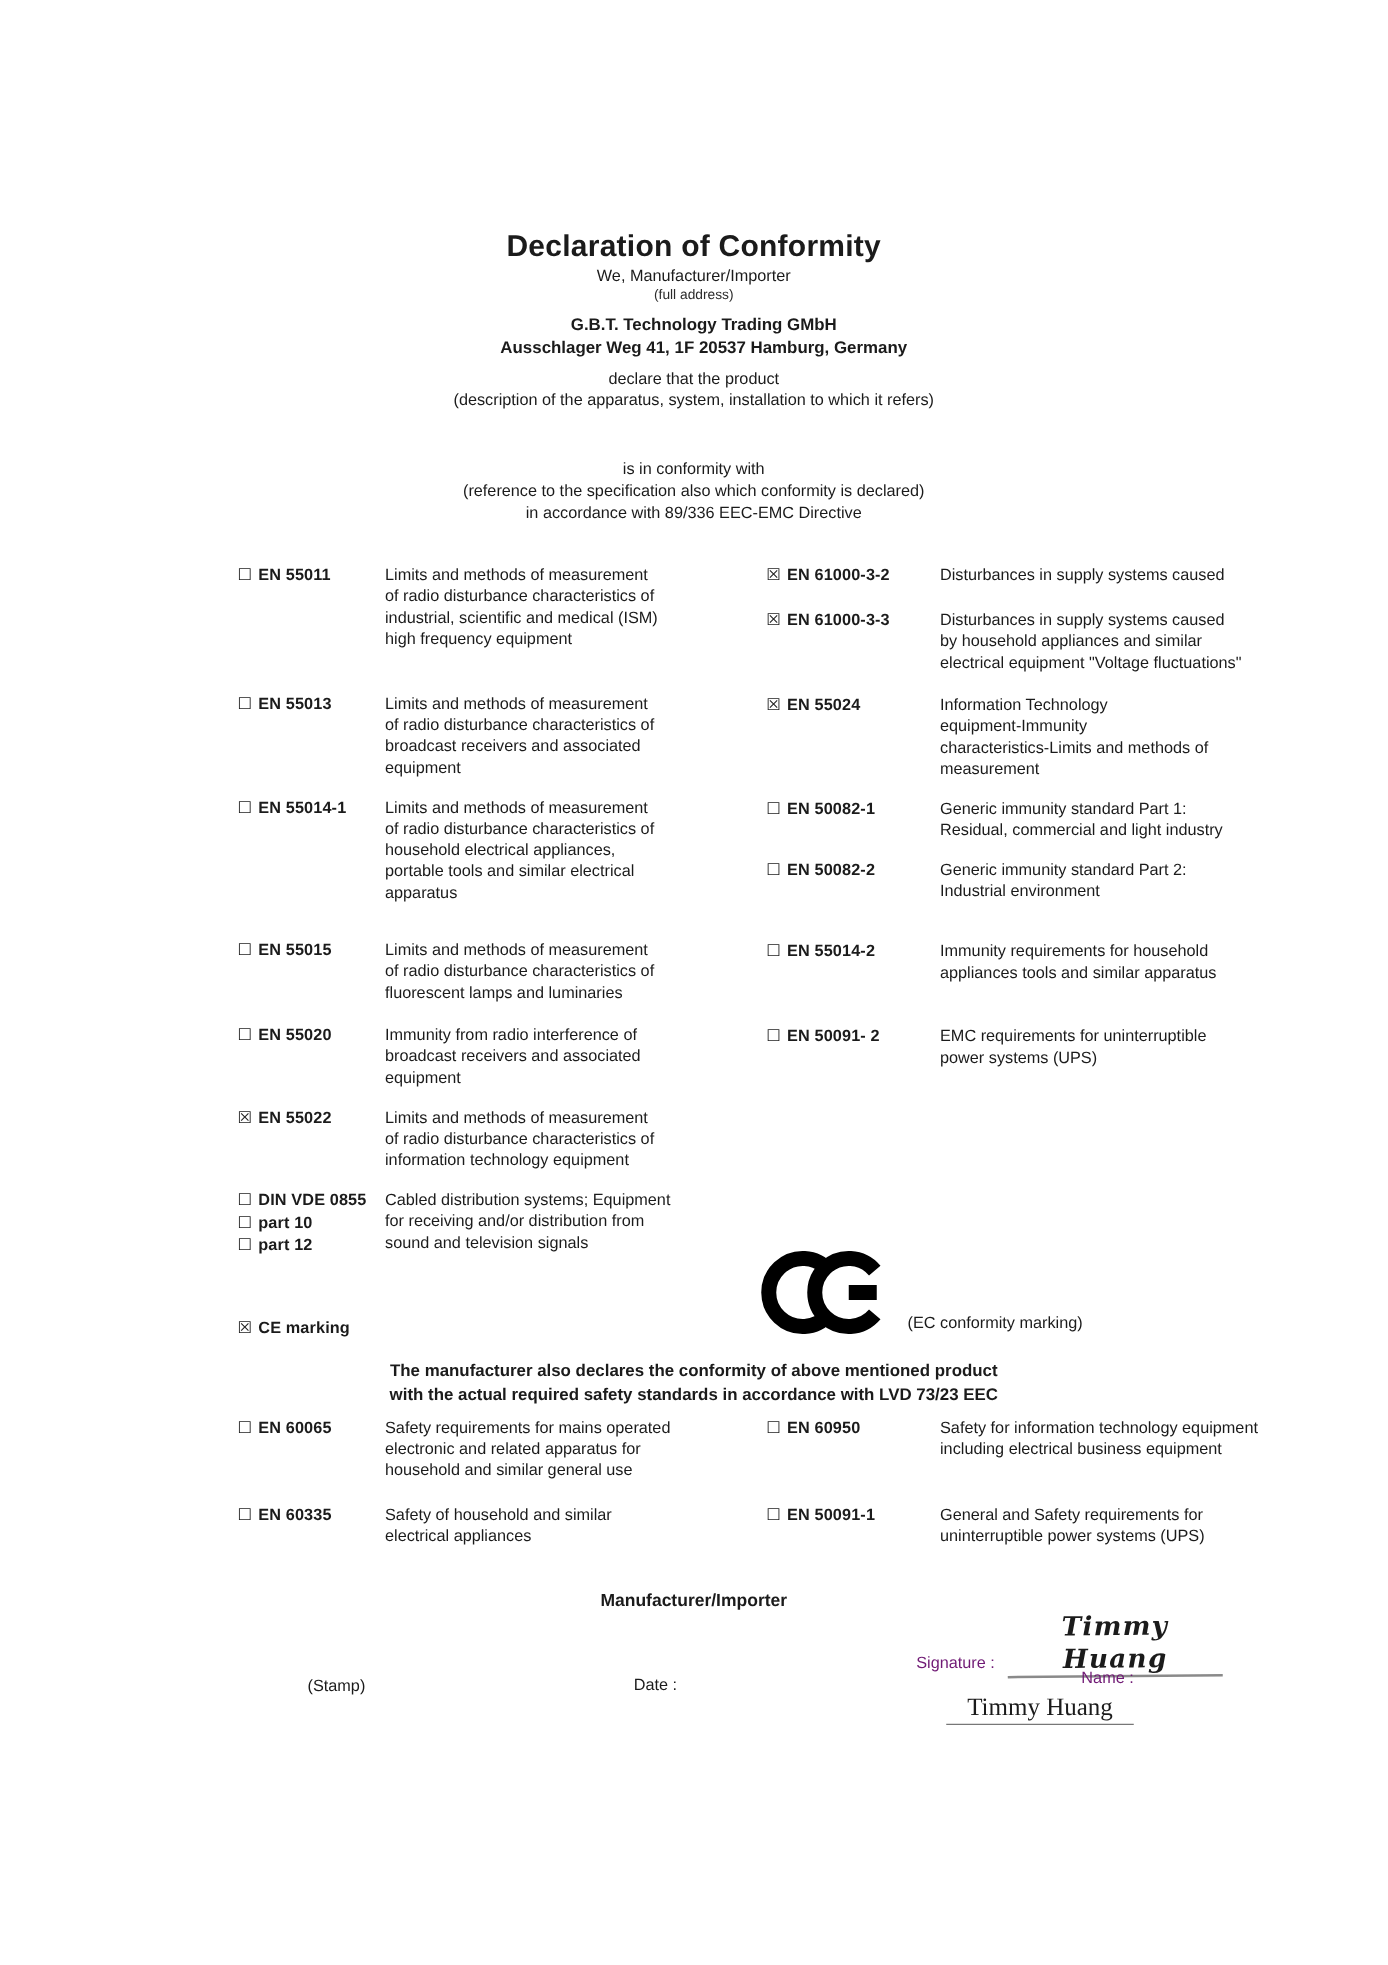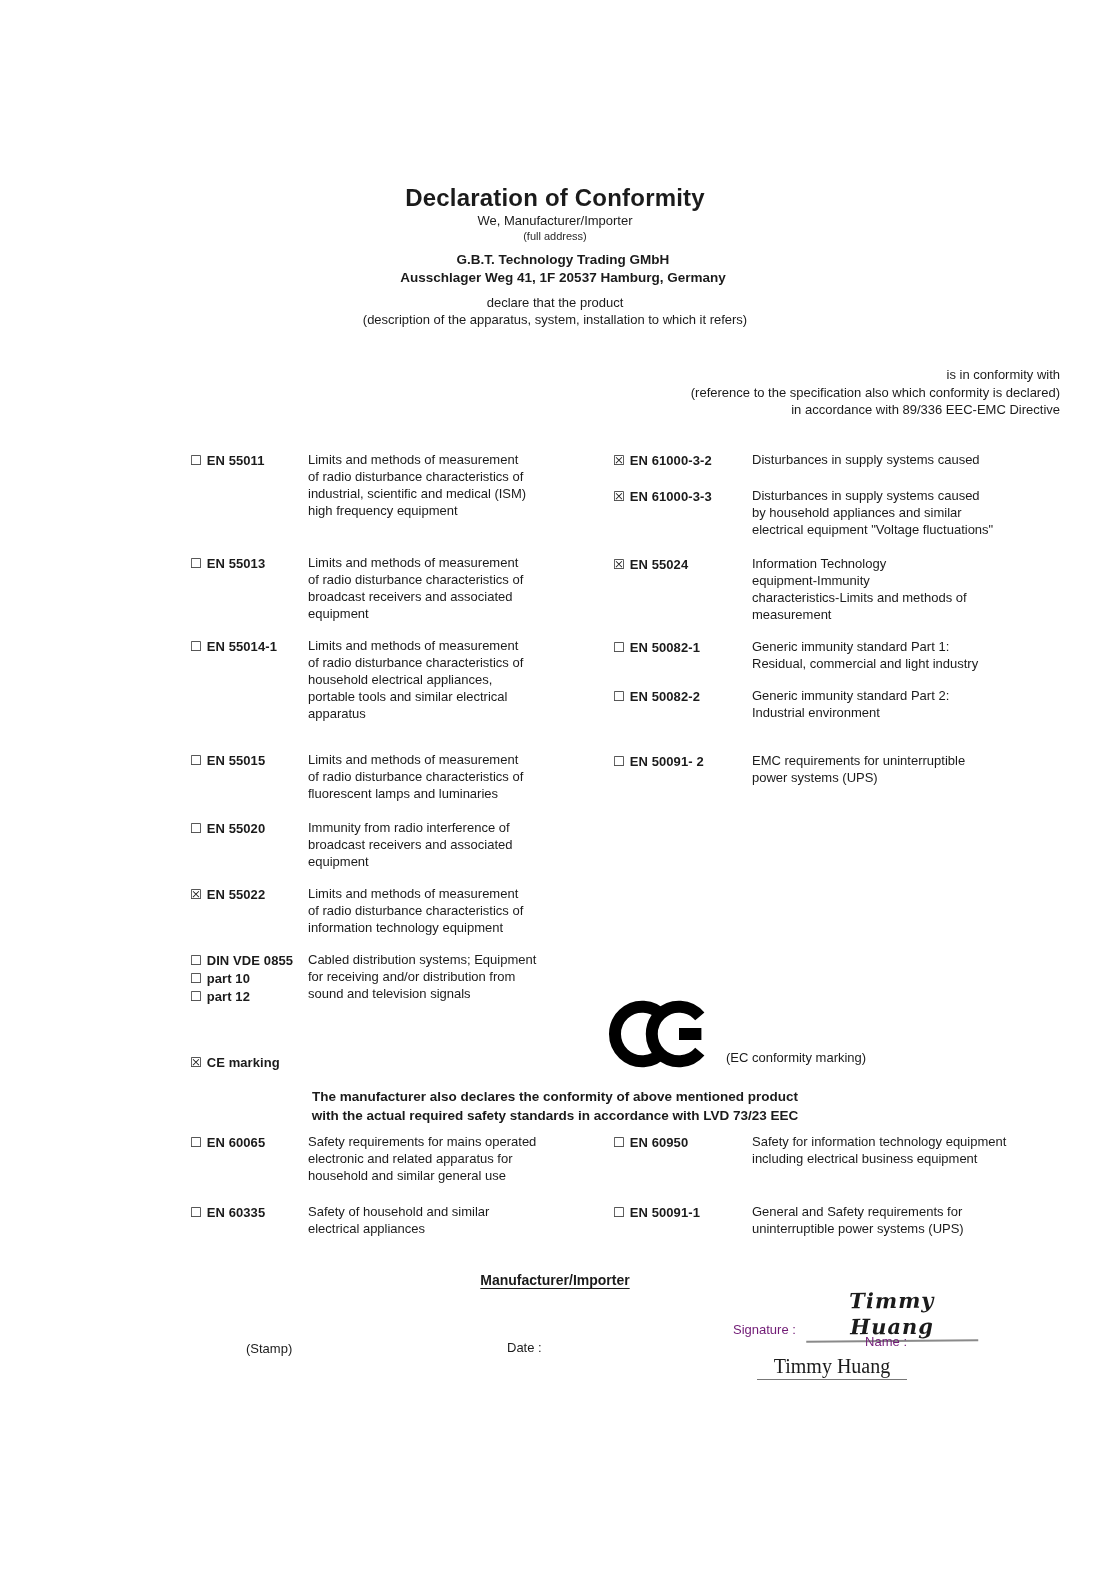--- a/index.html
+++ b/index.html
@@ -8,21 +8,21 @@
 
   
   .doc-header{position:absolute;left:0;right:0;top:184px;text-align:center;}
   .doc-title{font-size:24px;font-weight:700;margin:0;letter-spacing:.2px;}
   .sub{font-size:13px;line-height:17px;}
   .note{font-size:11px;line-height:14px;color:#2a2a2a;}
   .company{margin-top:8px;font-weight:700;font-size:13.5px;line-height:18px;padding-left:16px;}
   .declare{margin-top:7px;}
 
   
-  .conformity{position:absolute;left:0;right:0;top:366px;text-align:right;font-size:13px;line-height:17.5px;}
+  .conformity{position:absolute;left:0;right:0;top:366px;text-align:center;font-size:13px;line-height:17.5px;}
 
   
   .col{position:absolute;}
   .emc-left{left:140px;top:451px;width:428px;}
   .emc-right{left:563px;top:451px;width:445px;}
   .safety-left{left:140px;top:1133px;width:428px;}
   .safety-right{left:563px;top:1133px;width:470px;}
   .std{display:flex;align-items:flex-start;}
   .code-cell{flex:0 0 118px;}
   .emc-right .code-cell,.safety-right .code-cell{flex:0 0 139px;}
@@ -37,21 +37,21 @@
   
   .ce-row{position:absolute;left:140px;top:1053px;}
   .ce-row .code{font-size:13px;}
   .ce-logo{position:absolute;left:557px;top:998px;}
   .ce-note{position:absolute;left:676px;top:1050px;font-size:13px;}
 
   .safety-intro{position:absolute;left:0;right:0;top:1087px;text-align:center;font-weight:700;font-size:13.5px;line-height:19px;}
 
   
   .mi-heading{position:absolute;left:0;right:0;top:1272px;text-align:center;font-weight:700;font-size:14px;}
-  .mi-heading span{text-decoration:underline;text-underline-offset:3px;}
+  .mi-heading span{text-underline-offset:3px;}
   .sig-row{position:absolute;left:683px;top:1288px;display:flex;align-items:flex-end;}
   .field-label{font-size:13px;color:#701a75;padding-bottom:5px;white-space:nowrap;}
   .sig-value{margin-left:10px;width:172px;text-align:center;border-bottom:2px solid #8a8a8a;
              font-family:"DejaVu Serif",serif;font-style:italic;font-weight:700;font-size:21px;
              line-height:26px;letter-spacing:1px;transform:rotate(-.5deg);}
   .stamp{position:absolute;left:196px;top:1341px;font-size:13px;}
   .date{position:absolute;left:457px;top:1340px;font-size:13px;}
   .name-row{position:absolute;left:683px;top:1334px;display:flex;align-items:flex-end;flex-direction:column;}
   .name-value{margin-left:24px;width:150px;text-align:center;border-bottom:1.5px solid #777;
               font-family:"Liberation Serif","DejaVu Serif",serif;font-size:20px;line-height:25px;}
@@ -153,20 +153,25 @@
     <div class="std mb15">
       <div class="code-cell"><span class="box">☐</span><span class="code">EN 50082-1</span></div>
       <div class="desc">Generic immunity standard Part 1:
 Residual, commercial and light industry</div>
     </div>
     <div class="std mb31">
       <div class="code-cell"><span class="box">☐</span><span class="code">EN 50082-2</span></div>
       <div class="desc">Generic immunity standard Part 2:
 Industrial environment</div>
     </div>
+    <div class="std mb34">
+      <div class="code-cell"><span class="box">☐</span><span class="code">EN 55014-2</span></div>
+      <div class="desc">Immunity requirements for household
+appliances tools and similar apparatus</div>
+    </div>
     <div class="std">
       <div class="code-cell"><span class="box">☐</span><span class="code">EN 50091- 2</span></div>
       <div class="desc">EMC requirements for uninterruptible
 power systems (UPS)</div>
     </div>
   </section>
 
   <div class="ce-row">
     <span class="box">☒</span><span class="code">CE marking</span>
   </div>

